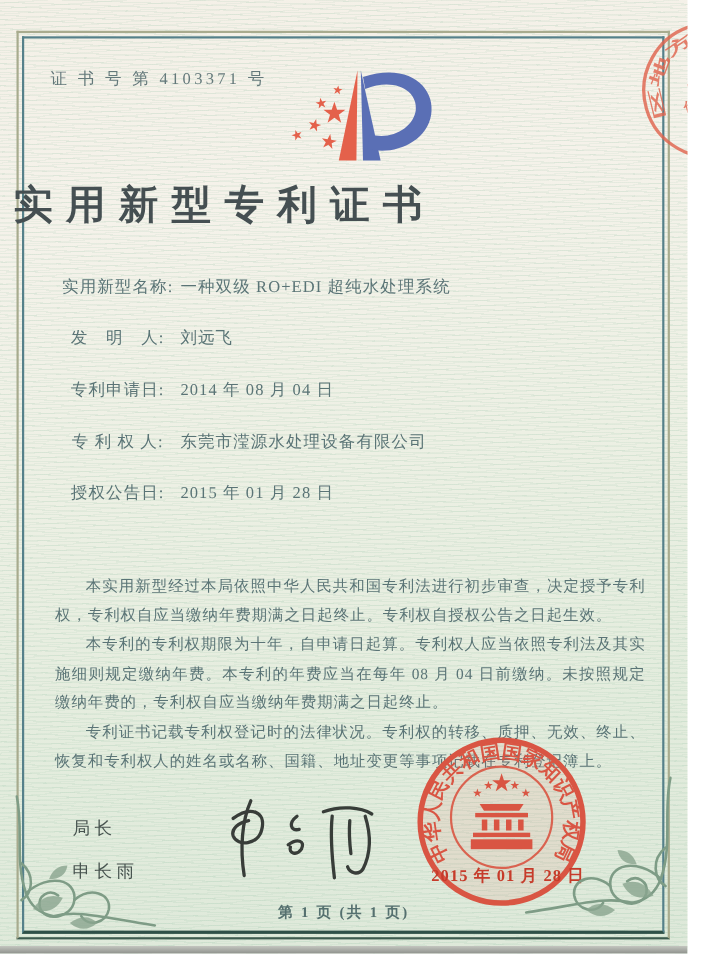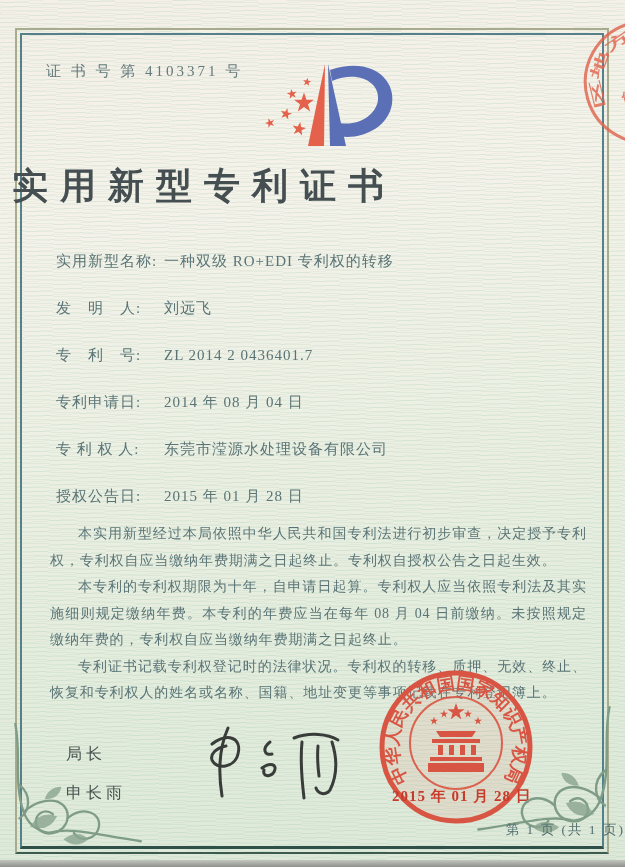--- a/index.html
+++ b/index.html
@@ -14,38 +14,38 @@
   .frame{position:absolute;left:15px;top:28px;right:16px;bottom:13px;
     border:2px solid #a8ab8e;border-bottom-color:#3c5a4e;}
   .frame-inner{position:absolute;left:3px;top:3px;right:3px;bottom:3px;
     border:2px solid #55808a;border-bottom:3px solid #2f5048;}
   .cert-no{position:absolute;left:46px;top:62px;font-size:15px;letter-spacing:3px;color:#64797b;}
   .logo{position:absolute;left:246px;top:50px;width:160px;height:114px;}
   .title{position:absolute;left:0;right:0;top:162px;text-align:left;
     font-size:36px;font-weight:bold;letter-spacing:12px;text-indent:12px;color:#454f52;}
   .fields{position:absolute;left:56px;top:250px;right:58px;}
   .field{margin-bottom:25px;font-size:15px;line-height:22px;color:#5a7476;letter-spacing:1px;}
-  .field .lbl{display:inline-block;min-width:102px;}
+  .field .lbl{display:inline-block;min-width:102px;text-align:center;}
   .field .val{margin-left:6px;}
   .body-text{position:absolute;left:50px;top:521px;width:537px;
     font-size:14px;line-height:26.5px;letter-spacing:0.9px;color:#5a7476;text-align:justify;}
   .body-text p{margin:0;text-indent:2em;}
   .sign-block{position:absolute;left:66px;top:734px;font-size:16px;line-height:39px;
     color:#47534f;letter-spacing:4px;}
   .signature{position:absolute;left:198px;top:716px;width:152px;height:90px;}
   .seal{position:absolute;left:376px;top:667px;width:160px;height:160px;}
   .seal-date{position:absolute;left:392px;top:787px;font-size:15px;font-weight:bold;
     color:#c63b2a;letter-spacing:1px;}
   .edge-stamp{position:absolute;left:560px;top:-4px;width:172px;height:172px;
     transform:rotate(-16deg);opacity:0.82;}
   .corner{position:absolute;}
   .corner-bl{left:9px;bottom:9px;width:136px;height:136px;}
   .corner-br{right:9px;bottom:7px;width:142px;height:168px;transform:scaleX(-1);}
-  .footer{position:absolute;left:0;right:0;top:821px;text-align:right;
-    font-size:13.5px;letter-spacing:2px;color:#55706f;}
+  .footer{position:absolute;left:0;right:0;top:821px;text-align:center;
+    font-size:13.5px;letter-spacing:2px;color:#55706f;font-weight:bold;}
   .scan-edge{position:absolute;left:0;right:0;bottom:0;height:7px;
     background:linear-gradient(#c3c5bf,#8e918c);}
 </style>
 </head>
 <body>
 
 <div class="paper">
 
   <div class="frame">
     <div class="frame-inner"></div>
@@ -67,27 +67,24 @@
     </g>
     <path d="M79,14 L62,96 L78,96 Z" fill="#e4614b"></path>
     <path d="M82,14 L84,96 L100,96 Z" fill="#5a6fb5"></path>
     <path d="M84,20 C126,6 150,30 146,54 C142,80 110,92 88,85 L90,72 C110,78 130,66 132,50 C134,32 112,20 86,31 Z" fill="#5a6fb5"></path>
   </svg>
 
   <div class="title">实用新型专利证书</div>
 
   <div class="fields">
     <div class="field">
-      <span class="lbl">实用新型名称:</span><span class="val">一种双级 RO+EDI 专利权的转移</span>
+      <span class="lbl">实用新型名称:</span><span class="val">一种双级 RO+EDI 超纯水处理系统</span>
     </div>
     <div class="field">
       <span class="lbl">发　明　人:</span><span class="val">刘远飞</span>
-    </div>
-    <div class="field">
-      <span class="lbl">专　利　号:</span><span class="val">ZL 2014 2 0436401.7</span>
     </div>
     <div class="field">
       <span class="lbl">专利申请日:</span><span class="val">2014 年 08 月 04 日</span>
     </div>
     <div class="field">
       <span class="lbl">专 利 权 人:</span><span class="val">东莞市滢源水处理设备有限公司</span>
     </div>
     <div class="field">
       <span class="lbl">授权公告日:</span><span class="val">2015 年 01 月 28 日</span>
     </div>

